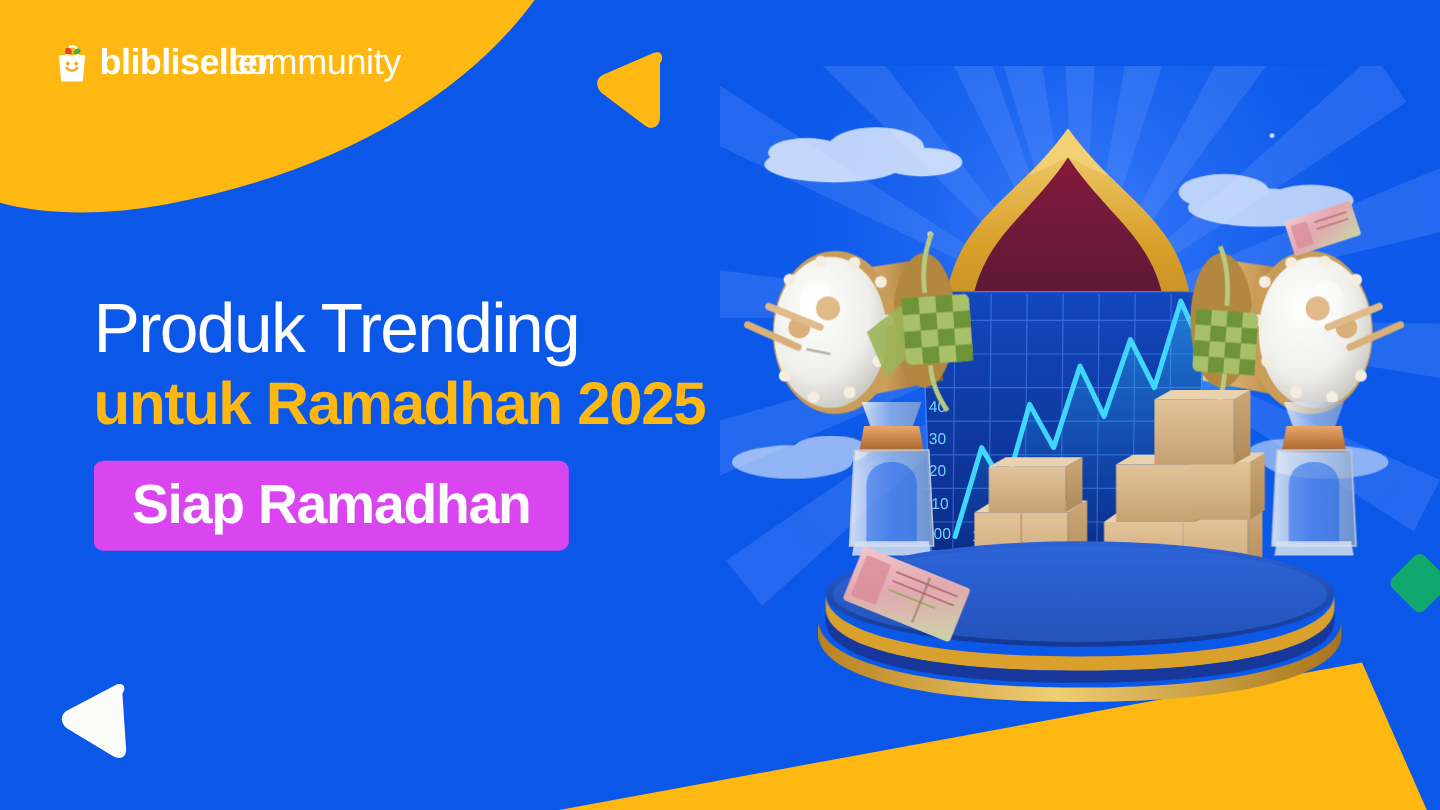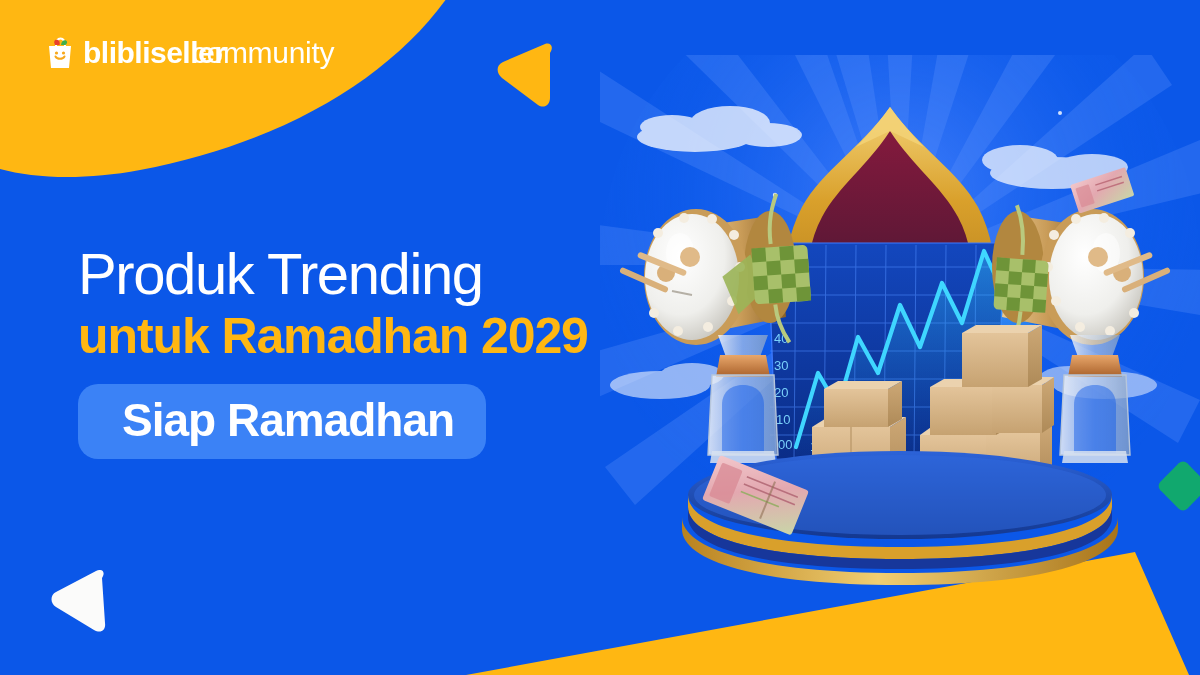--- a/index.html
+++ b/index.html
@@ -51,22 +51,22 @@
     letter-spacing:-1.4px; line-height:1.08;
     white-space:nowrap;
   }
   .headline-2 {
     font-size:50px; font-weight:700; color:#FFB712;
     letter-spacing:-1.1px; line-height:1.12;
     white-space:nowrap; margin-top:2px;
   }
   .badge {
     display:inline-block; margin-top:20px;
-    background:#3b82f6; border-radius:20px;
-    padding:13px 32px 16px 44px;
+    background:#d946ef; border-radius:8px;
+    padding:13px 32px 16px 32px;
   }
   .badge-text {
     font-size:46px; font-weight:700; color:#FFFFFF;
     letter-spacing:-1px; line-height:1; white-space:nowrap;
   }
 
   
   .accent { position:absolute; }
   .tri-yellow { left:493px; top:43px; width:62px; height:66px; }
   .tri-white  { left:48px;  top:570px; width:62px; height:64px; }
@@ -442,21 +442,21 @@
       </svg>
     </span>
     <span class="logo-text">
       <span class="logo-line1">blibliseller</span>
       <span class="logo-line2">community</span>
     </span>
   </div>
 
   <div class="copy">
     <div class="headline-1">Produk Trending</div>
-    <div class="headline-2">untuk Ramadhan 2029</div>
+    <div class="headline-2">untuk Ramadhan 2025</div>
     <div class="badge">
       <span class="badge-text">Siap Ramadhan</span>
     </div>
   </div>
 
   <span class="accent tri-yellow">
     <svg viewBox="0 0 62 66" xmlns="http://www.w3.org/2000/svg">
       <path d="M57,10 C61,4 58,-1 52,1 L10,19 C3,22 3,30 9,35 L45,62 C51,66 57,62 57,55 Z" fill="#FFB712"></path>
     </svg>
   </span>

